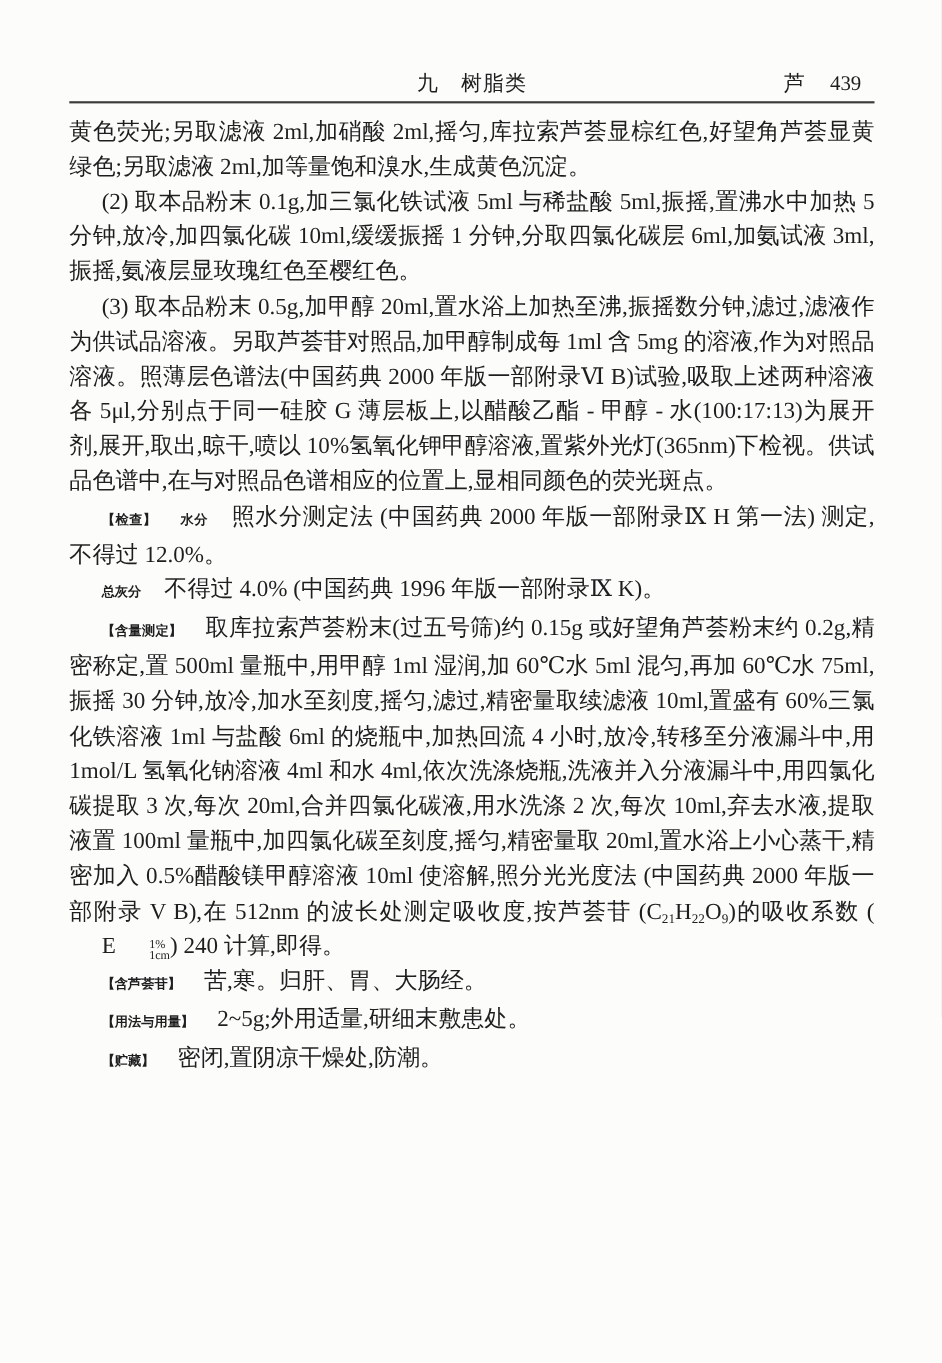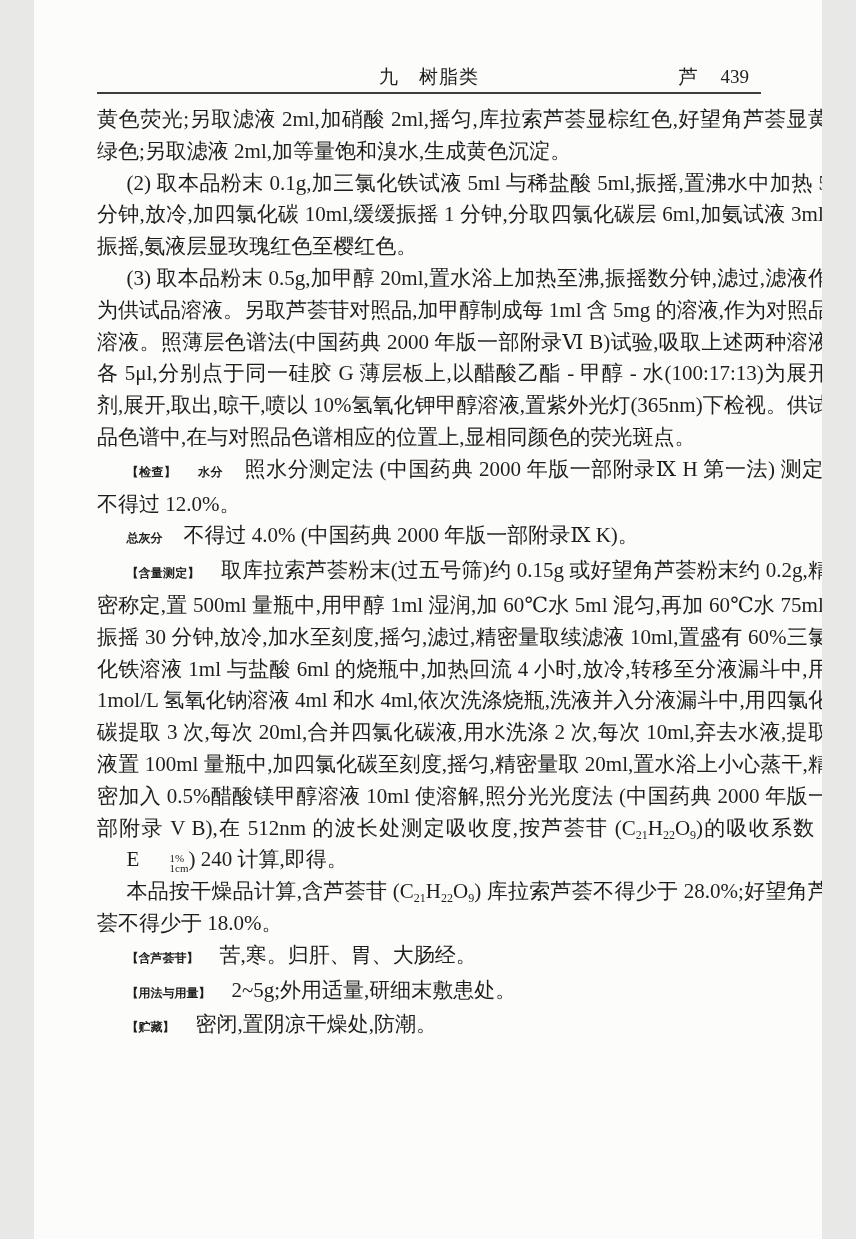--- a/index.html
+++ b/index.html
@@ -2,21 +2,21 @@
 <html><head>
 <meta charset="utf-8">
 <style>
   html, body {
     margin: 0;
     padding: 0;
     background: #e8e8e6;
   }
   .page {
     position: relative;
-    width: 788px;
+    width: 856px;
     height: 1239px;
     margin: 0 auto;
     background: #fcfcfa;
     color: #1e1e1e;
     font-family: "Liberation Serif", "DejaVu Serif", serif;
     overflow: hidden;
     box-sizing: border-box;
   }
   .running-head {
     position: absolute;
@@ -103,21 +103,20 @@
     </span>
   </div>
 
   <div class="head-rule"></div>
 
   <div class="doc-body">
       <p class="para"><span>黄色荧光;另取滤液 2ml,加硝酸 2ml,摇匀,库拉索芦荟显棕红色,好望角芦荟显黄绿色;另取滤液 2ml,加等量饱和溴水,生成黄色沉淀。</span></p>
       <p class="para indent"><span>(2) 取本品粉末 0.1g,加三氯化铁试液 5ml 与稀盐酸 5ml,振摇,置沸水中加热 5 分钟,放冷,加四氯化碳 10ml,缓缓振摇 1 分钟,分取四氯化碳层 6ml,加氨试液 3ml,振摇,氨液层显玫瑰红色至樱红色。</span></p>
       <p class="para indent"><span>(3) 取本品粉末 0.5g,加甲醇 20ml,置水浴上加热至沸,振摇数分钟,滤过,滤液作为供试品溶液。另取芦荟苷对照品,加甲醇制成每 1ml 含 5mg 的溶液,作为对照品溶液。照薄层色谱法(中国药典 2000 年版一部附录Ⅵ B)试验,吸取上述两种溶液各 5μl,分别点于同一硅胶 G 薄层板上,以醋酸乙酯 - 甲醇 - 水(100:17:13)为展开剂,展开,取出,晾干,喷以 10%氢氧化钾甲醇溶液,置紫外光灯(365nm)下检视。供试品色谱中,在与对照品色谱相应的位置上,显相同颜色的荧光斑点。</span></p>
       <p class="para indent"><span class="bold">【检查】</span><span>　</span><span class="bold">水分</span><span>　照水分测定法 (中国药典 2000 年版一部附录Ⅸ H 第一法) 测定,不得过 12.0%。</span></p>
-      <p class="para indent"><span class="bold">总灰分</span><span>　不得过 4.0% (中国药典 2000 年版一部附录Ⅸ K)。</span></p>
+      <p class="para indent"><span class="bold">总灰分</span><span>　不得过 4.0% (中国药典 1996 年版一部附录Ⅸ K)。</span></p>
       <p class="para indent"><span class="bold">【含量测定】</span><span>　取库拉索芦荟粉末(过五号筛)约 0.15g 或好望角芦荟粉末约 0.2g,精密称定,置 500ml 量瓶中,用甲醇 1ml 湿润,加 60℃水 5ml 混匀,再加 60℃水 75ml,振摇 30 分钟,放冷,加水至刻度,摇匀,滤过,精密量取续滤液 10ml,置盛有 60%三氯化铁溶液 1ml 与盐酸 6ml 的烧瓶中,加热回流 4 小时,放冷,转移至分液漏斗中,用 1mol/L 氢氧化钠溶液 4ml 和水 4ml,依次洗涤烧瓶,洗液并入分液漏斗中,用四氯化碳提取 3 次,每次 20ml,合并四氯化碳液,用水洗涤 2 次,每次 10ml,弃去水液,提取液置 100ml 量瓶中,加四氯化碳至刻度,摇匀,精密量取 20ml,置水浴上小心蒸干,精密加入 0.5%醋酸镁甲醇溶液 10ml 使溶解,照分光光度法 (中国药典 2000 年版一部附录 V B),在 512nm 的波长处测定吸收度,按芦荟苷 (C</span><sub class="fsub">21</sub><span>H</span><sub class="fsub">22</sub><span>O</span><sub class="fsub">9</sub><span>)的吸收系数 (</span><span class="stack-wrap"><span>E</span><span class="stack"><span class="ss">1%</span><span class="ss">1cm</span></span></span><span>) 240 计算,即得。</span></p>
-      <p class="para indent"><span>本品按干燥品计算,含芦荟苷 (C</span><sub class="fsub">21</sub><span>H</span><sub class="fsub">22</sub><span>O</span><sub class="fsub">9</sub><span>) 库拉索芦荟不得少于 28.0%;好望角芦荟不得少于 18.0%。</span></p>
       <p class="para indent"><span class="bold">【含芦荟苷】</span><span>　苦,寒。归肝、胃、大肠经。</span></p>
       <p class="para indent"><span class="bold">【用法与用量】</span><span>　2~5g;外用适量,研细末敷患处。</span></p>
       <p class="para indent"><span class="bold">【贮藏】</span><span>　密闭,置阴凉干燥处,防潮。</span></p>
     </div>
 
 </div>
 
 </body></html>

